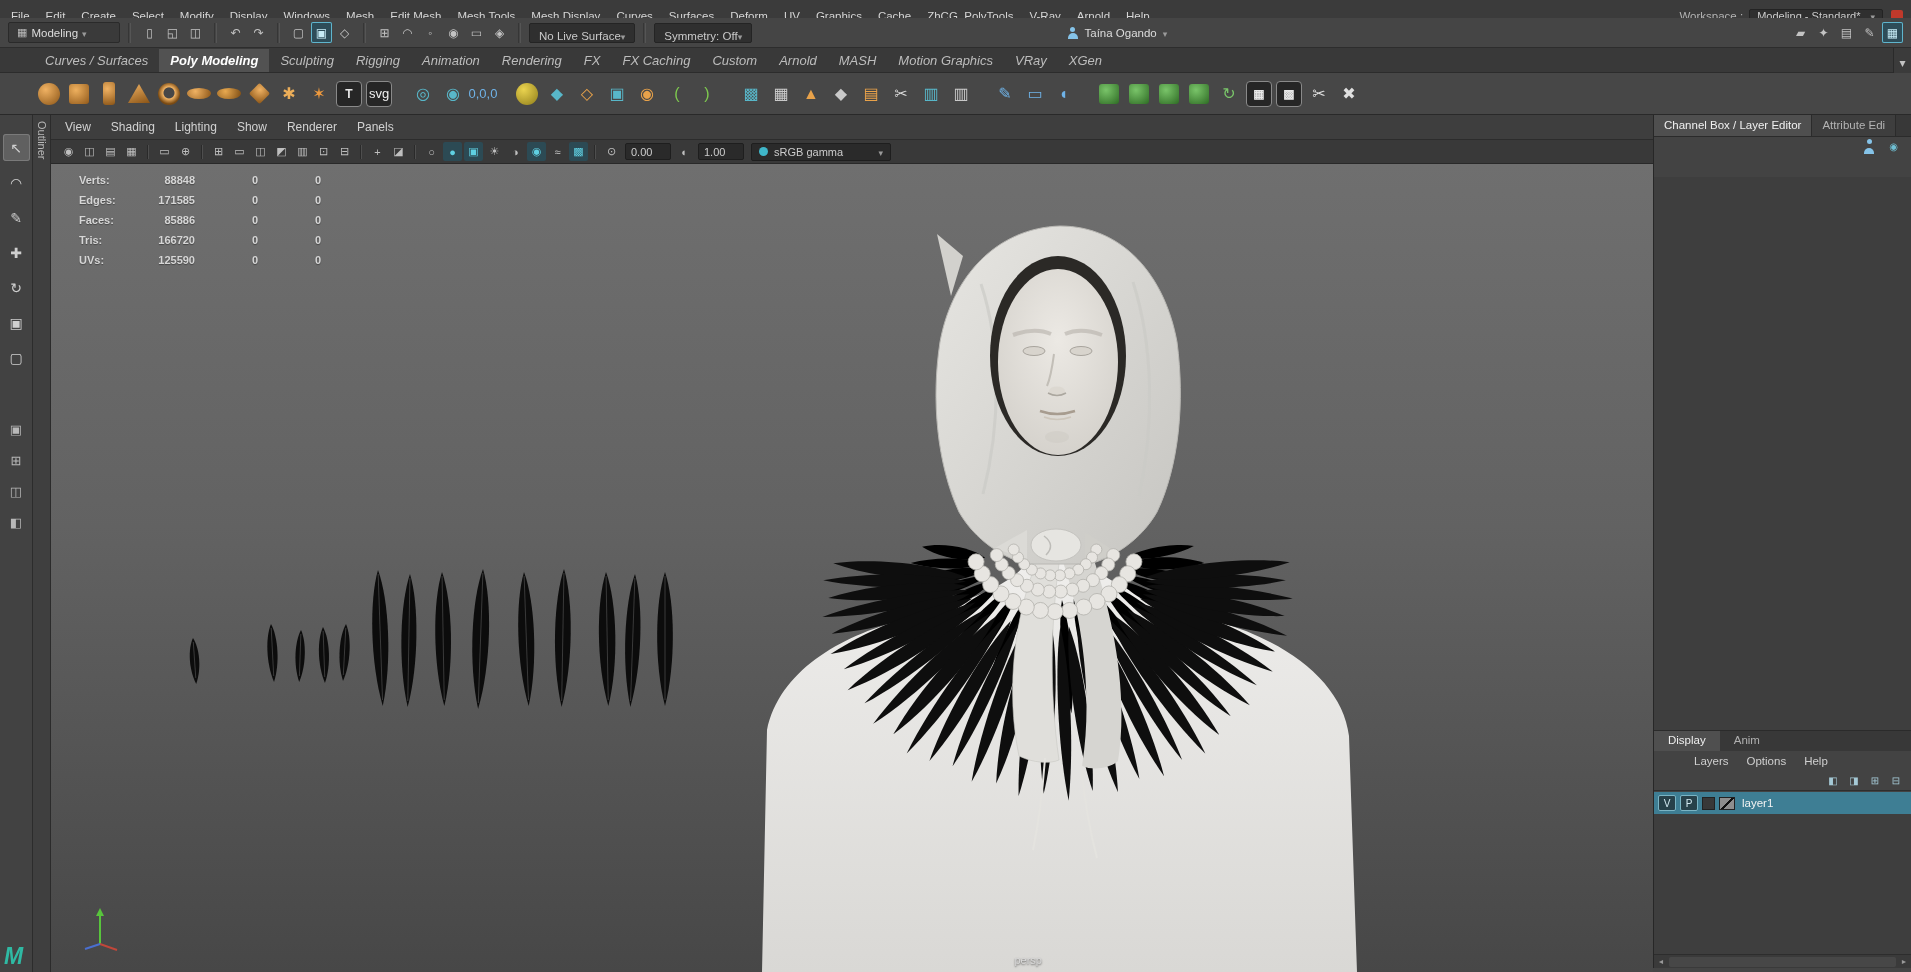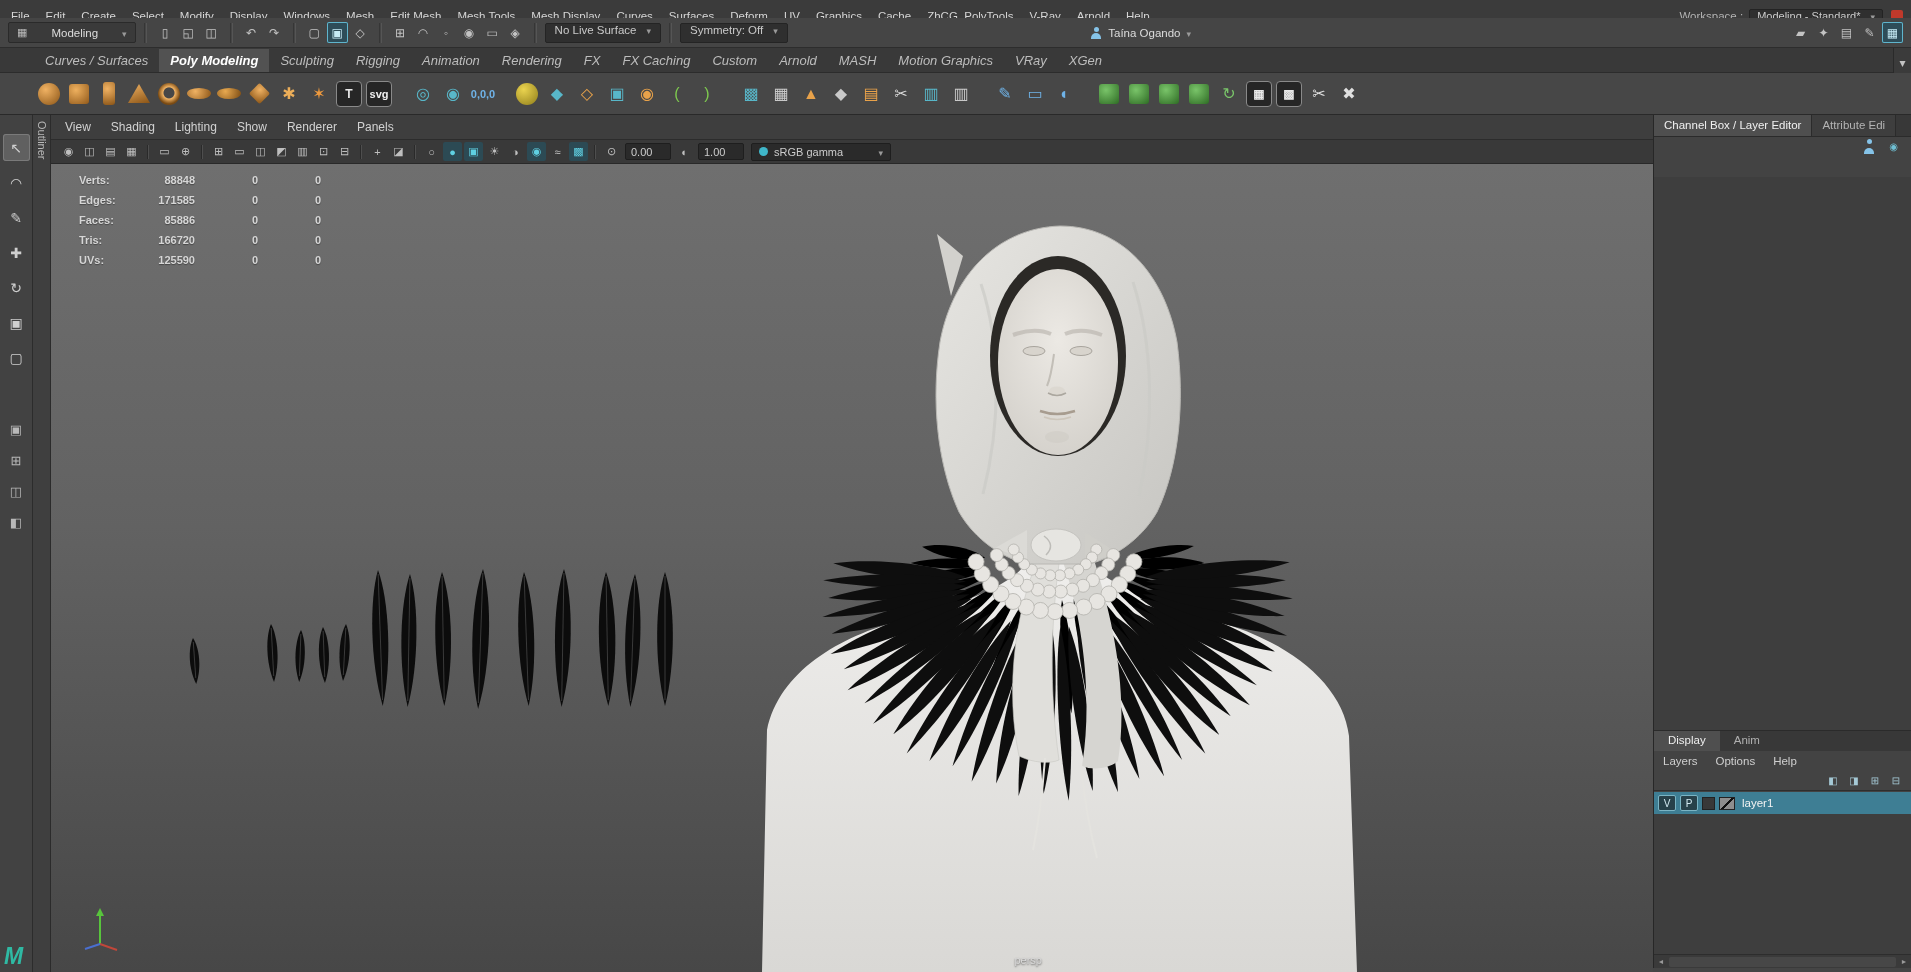--- a/index.html
+++ b/index.html
@@ -15,29 +15,29 @@
   .ws-label { font-size:11.5px; color:#b3b3b3; margin-right:6px; }
   .ws-select { display:flex; align-items:center; gap:10px; background:#2f2f2f; border:1px solid #232323;
                border-radius:2px; padding:0 7px; height:15px; font-size:11px; color:#cccccc; }
   .alert-dot { width:12px; height:12px; border-radius:2px; background:#c0392b; margin-left:8px; }
 
   .arrow::after { content:"▾"; font-size:9px; color:#9a9a9a; }
 
   
   #statusline { position:absolute; left:0; top:18px; width:1911px; height:30px; background:#454545;
                 border-bottom:1px solid #2d2d2d; display:flex; align-items:center; padding:0 8px; gap:3px; }
-  .menuset { display:flex; align-items:center; gap:24px; background:#3a3a3a; border:1px solid #2a2a2a;
+  .menuset { display:flex; align-items:center; gap:4px; background:#3a3a3a; border:1px solid #2a2a2a;
              border-radius:2px; height:21px; padding:0 8px; font-size:11.5px; color:#dddddd; min-width:112px; }
   .menuset::before { content:"▦"; color:#b8b8b8; font-size:11px; }
   .sl-sep { width:3px; height:20px; border-left:1px solid #363636; border-right:1px solid #555555; margin:0 5px; }
   .igroup { display:flex; align-items:center; gap:2px; }
   .icon-btn { display:inline-flex; align-items:center; justify-content:center; width:21px; height:21px;
               border-radius:2px; color:#c3c3c3; font-size:12px; }
   .icon-btn.active { background:#2e4d59; box-shadow:inset 0 0 0 1px #5fb5cd; color:#c6ebf5; }
-  .sl-field { display:flex; align-items:flex-start; gap:10px; background:#2f2f2f; border:1px solid #242424;
+  .sl-field { display:flex; align-items:flex-end; background:#2f2f2f; border:1px solid #242424;
               border-radius:2px; height:20px; padding:0 9px; font-size:11.5px; color:#c9c9c9; white-space:nowrap; }
   .sl-flex1 { flex:1; } .sl-flex2 { flex:2; }
   .user-chip { display:flex; align-items:center; gap:6px; font-size:11.5px; color:#dcdcdc; white-space:nowrap; }
   .person-glyph { width:12px; height:12px; position:relative; display:inline-block; }
   .person-glyph::before { content:""; position:absolute; top:0; left:3.5px; width:5px; height:5px; border-radius:50%; background:#85c3e8; }
   .person-glyph::after { content:""; position:absolute; bottom:0; left:1px; width:10px; height:5.5px; border-radius:5px 5px 0 0; background:#85c3e8; }
 
   
   #shelftabs { position:absolute; left:0; top:48px; width:1893px; height:25px; background:#393939;
                border-bottom:1px solid #2c2c2c; display:flex; align-items:flex-end; padding-left:34px; }
@@ -47,21 +47,21 @@
                 border-left:1px solid #2a2a2a; display:flex; flex-direction:column; align-items:center;
                 gap:9px; padding-top:4px; font-size:9px; color:#a8a8a8; }
 
   
   #shelf { position:absolute; left:0; top:73px; width:1911px; height:42px; background:#474747;
            border-bottom:1px solid #292929; display:flex; align-items:center; padding-left:34px; }
   .s-icon { width:30px; height:34px; display:flex; align-items:center; justify-content:center;
             font-size:16px; color:#cccccc; position:relative; }
   .s-icon.boxed { width:26px; height:26px; margin:0 2px; border:1px solid #8a8a8a; background:#262626;
                   border-radius:4px; font-size:12px; font-weight:bold; }
-  .s-icon.smalltext { font-size:11px; font-weight:bold; letter-spacing:0; }
+  .s-icon.smalltext { font-size:13px; font-weight:normal; letter-spacing:0; }
   .gap { width:14px; height:30px; display:inline-block; }
   .shp { display:block; }
   .shp.circle { width:22px; height:22px; border-radius:50%; }
   .shp.square { width:20px; height:20px; border-radius:3px; }
   .shp.bar { width:12px; height:23px; border-radius:3px; }
   .shp.tri { width:22px; height:19px; clip-path:polygon(50% 0,100% 100%,0 100%); }
   .shp.ring { width:22px; height:22px; border-radius:50%; }
   .shp.flat { width:24px; height:11px; border-radius:50%; }
   .shp.diamond { width:15px; height:15px; border-radius:2px; transform:rotate(45deg); }
 
@@ -122,21 +122,21 @@
   .cb-icons { height:18px; display:flex; justify-content:flex-end; align-items:center; gap:8px; padding:0 10px; }
   .cb-icons .icon-btn { width:15px; height:15px; font-size:10px; color:#6fc0d4; }
   .cb-menus { display:flex; height:21px; border-bottom:1px solid #2e2e2e; align-items:center;margin-top:44px; }
   .cb-menu { padding:2px 9px; font-size:12px; color:#cfcfcf; }
   .cb-empty { position:absolute; left:0; right:0; top:62px; bottom:238px; background:#3e3e3e; }
 
   #layer-editor { position:absolute; left:0; right:0; bottom:0; height:238px; background:#434343; border-top:1px solid #2b2b2b; }
   .le-tabs { display:flex; height:20px; background:#383838; }
   .le-tab { padding:3px 14px; font-size:11.5px; color:#b0b0b0; }
   .le-tab.active { background:#4f4f4f; color:#eeeeee; }
-  .le-menus { display:flex; height:20px; align-items:center; }
+  .le-menus { display:flex; height:20px; align-items:center;margin-left:31px; }
   .le-menu { padding:2px 9px; font-size:11.5px; color:#cfcfcf; }
   .le-iconrow { display:flex; justify-content:flex-end; align-items:center; gap:5px; height:20px;
                 padding:0 7px; border-bottom:1px solid #2e2e2e; }
   .le-icon { width:16px; height:16px; display:inline-flex; align-items:center; justify-content:center;
              font-size:10px; color:#a5c9d6; }
   #layers { position:absolute; left:0; right:0; top:61px; bottom:14px; background:#3e3e3e; }
   .layer-row { height:22px; display:flex; align-items:center; gap:4px; padding:0 4px; background:#3e7e94; }
   .lv-btn { width:18px; height:16px; border:1px solid #7ab4c4; background:#27414a; color:#d2e9f1;
             font-size:10px; text-align:center; line-height:15px; border-radius:2px; }
   .lv-box { width:13px; height:13px; border:1px solid #222222; background:#383838; }

